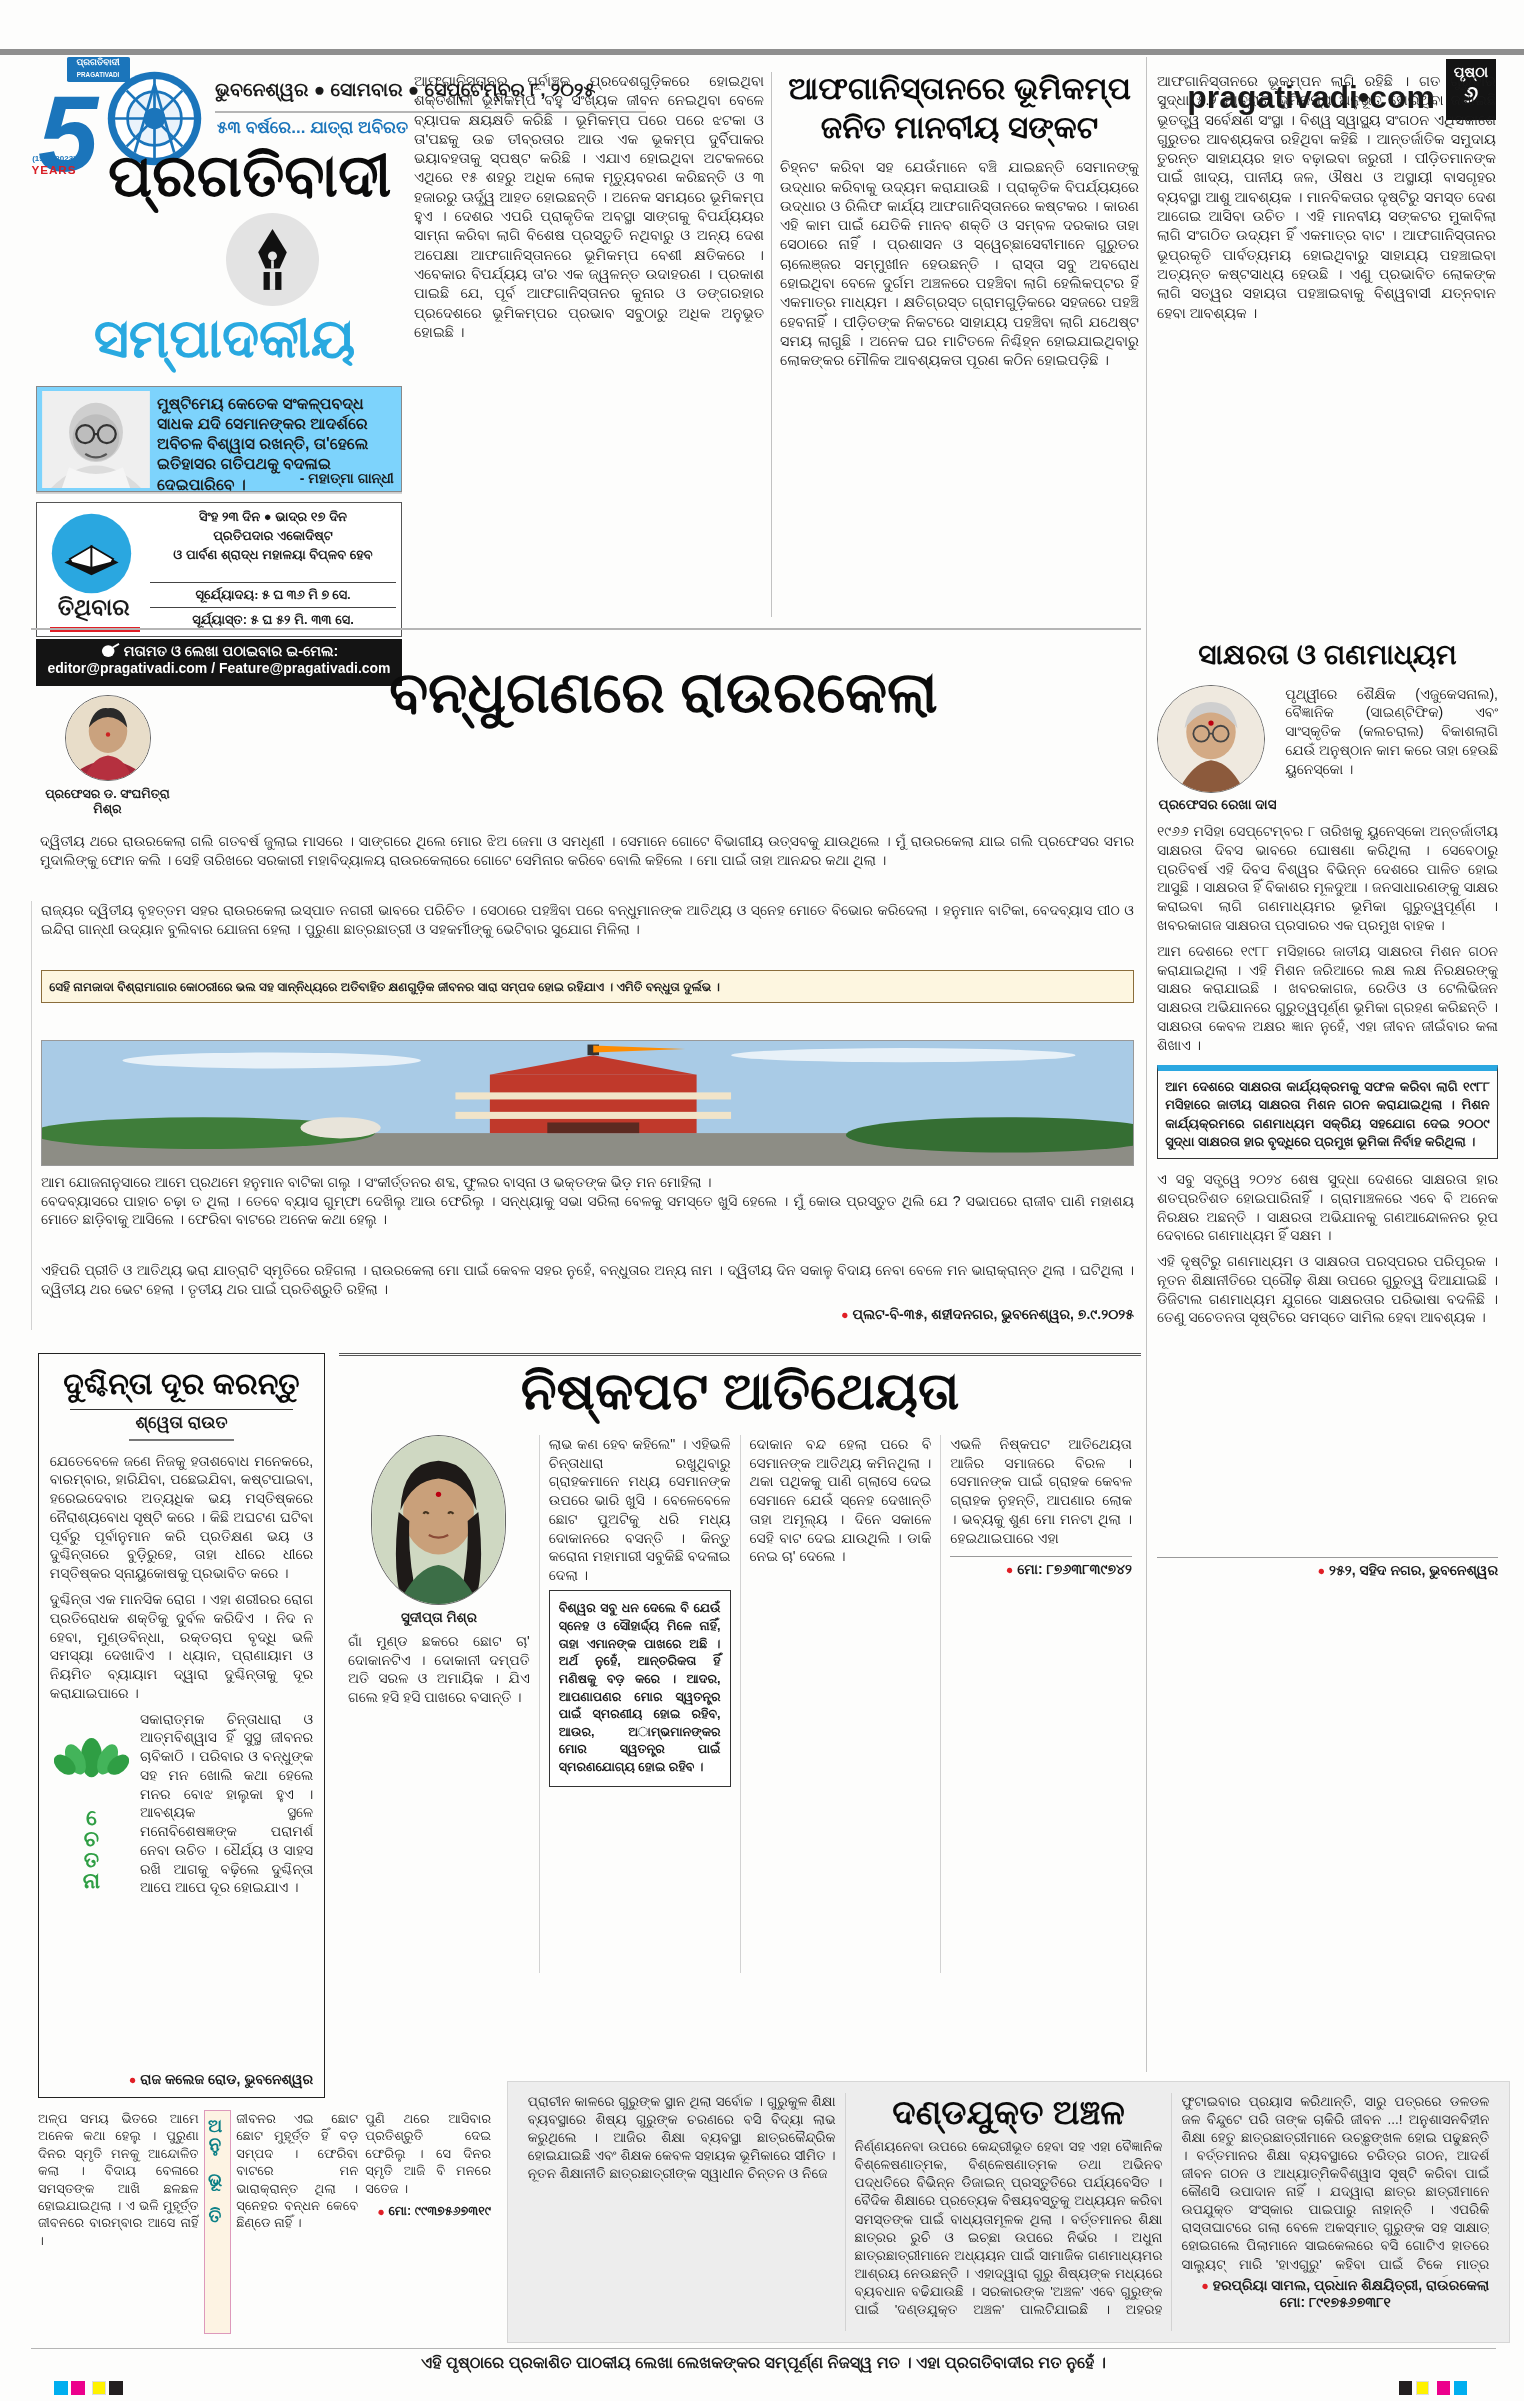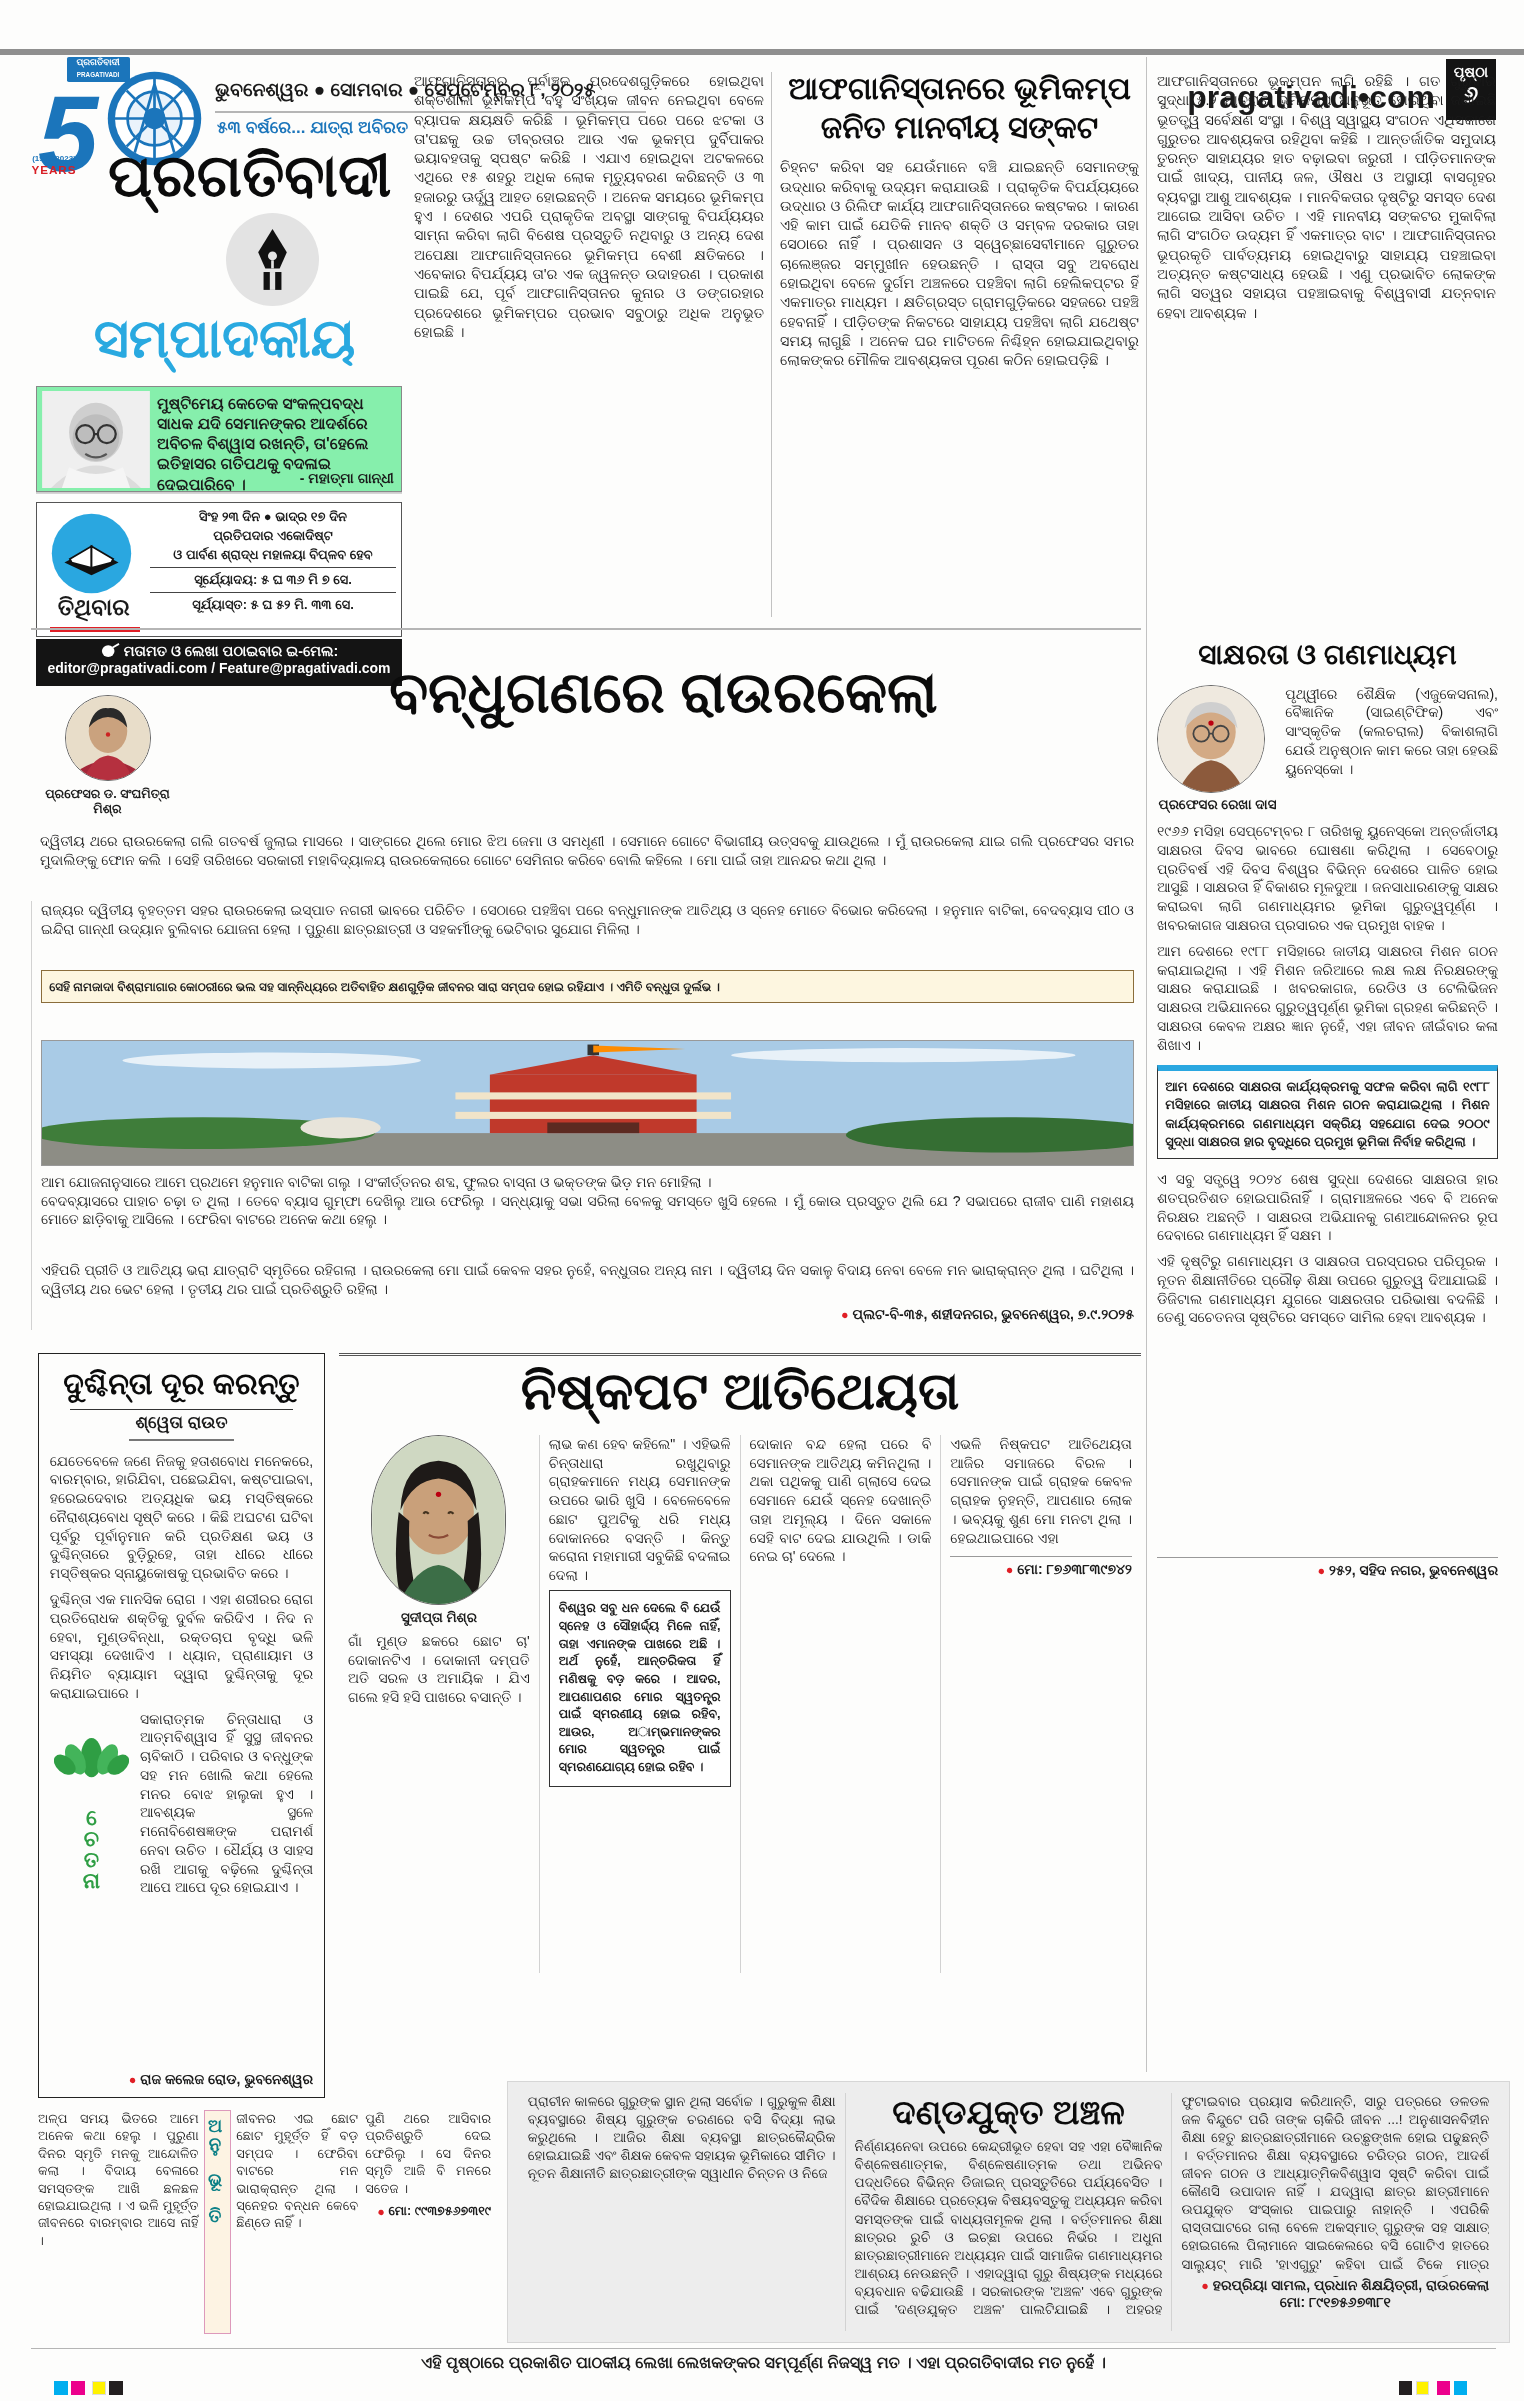--- a/index.html
+++ b/index.html
@@ -76,21 +76,21 @@
     <svg width="93" height="93" viewBox="0 0 104 104">
       <path d="M52 18 L68 44 L60 62 L44 62 L36 44 Z" fill="#111"></path>
       <circle cx="52" cy="48" r="5" fill="#e3e3e3"></circle>
       <line x1="52" y1="53" x2="52" y2="62" stroke="#e3e3e3" stroke-width="3"></line>
       <rect x="42" y="66" width="20" height="20" fill="#111"></rect>
       <rect x="49" y="66" width="6" height="20" fill="#e3e3e3"></rect>
     </svg>
   </div>
   <div class="abs" style="left:36px;top:307px;width:377px;color:#29a9e0;font-size:54px;font-weight:800;text-align:center;">ସମ୍ପାଦକୀୟ</div>
 
-  <div class="abs" style="left:36px;top:386px;width:366px;height:106px;border:0.9px solid #888;background:#86efac;box-shadow:0 1.8px 0 #ccc;">
+  <div class="abs" style="left:36px;top:386px;width:366px;height:106px;border:0.9px solid #888;background:#7dd3fc;box-shadow:0 1.8px 0 #ccc;">
     <svg class="abs" style="left:5.4px;top:3.6px;" width="108" height="97" viewBox="0 0 120 108">
       <rect width="120" height="108" fill="#efefef"></rect>
       <path d="M10 108 Q60 58 110 108 Z" fill="#dcdcdc"></path>
       <ellipse cx="60" cy="46" rx="30" ry="33" fill="#cfcfcf"></ellipse>
       <ellipse cx="60" cy="52" rx="26" ry="26" fill="#bdbdbd"></ellipse>
       <circle cx="48" cy="48" r="10" fill="none" stroke="#333" stroke-width="2.5"></circle>
       <circle cx="72" cy="48" r="10" fill="none" stroke="#333" stroke-width="2.5"></circle>
       <line x1="58" y1="48" x2="62" y2="48" stroke="#333" stroke-width="2.5"></line>
       <path d="M48 70 Q60 78 72 70" stroke="#555" stroke-width="2.5" fill="none"></path>
       <path d="M30 85 Q60 100 90 85 L98 108 L22 108 Z" fill="#f5f5f5"></path>
@@ -105,21 +105,21 @@
       <path d="M16 56 L46 40 L76 56 L46 70 Z" fill="#111"></path>
       <path d="M22 52 L46 38 L46 62 L24 56 Z" fill="#fff" stroke="#111" stroke-width="2"></path>
       <path d="M70 52 L46 38 L46 62 L68 56 Z" fill="#fff" stroke="#111" stroke-width="2"></path>
     </svg>
     <div style="position:absolute;left:7.2px;top:91px;width:99px;text-align:center;font-size:23px;font-weight:800;">ତିଥିବାର</div>
     <div style="position:absolute;left:12.6px;top:124px;width:90px;height:4.5px;background:#e01f26;"></div>
     <div style="position:absolute;left:113px;top:5.4px;width:246px;text-align:center;font-size:13px;font-weight:700;line-height:1.45;">
       <div>ସିଂହ ୨୩ ଦିନ ● ଭାଦ୍ର ୧୭ ଦିନ</div>
       <div>ପ୍ରତିପଦାର ଏକୋଦିଷ୍ଟ</div>
       <div>ଓ ପାର୍ବଣ ଶ୍ରାଦ୍ଧ ମହାଳୟା ବିପ୍ଳବ ହେବ</div>
-      <div style="border-top:1.3px solid #444;margin-top:2px;padding-top:2.7px;">ସୂର୍ଯ୍ୟୋଦୟ: ୫ ଘ ୩୬ ମି ୭ ସେ.</div>
+      <div style="border-top:1.3px solid #444;margin-top:17px;padding-top:2.7px;font-family:Liberation Serif, serif;">ସୂର୍ଯ୍ୟୋଦୟ: ୫ ଘ ୩୬ ମି ୭ ସେ.</div>
       <div style="border-top:1.3px solid #444;margin-top:2.7px;padding-top:2.7px;">ସୂର୍ଯ୍ୟାସ୍ତ: ୫ ଘ ୫୨ ମି. ୩୩ ସେ.</div>
     </div>
   </div>
 
   <div class="abs" style="left:36px;top:639px;width:366px;height:47px;background:#141414;color:#fff;text-align:center;padding-top:3.6px;">
     <div style="font-size:14.4px;font-weight:700;">
       <svg width="20" height="14.4" viewBox="0 0 22 16" style="vertical-align:-1.8px;">
         <ellipse cx="9" cy="9" rx="7" ry="6.5" fill="#fff"></ellipse>
           <line x1="14" y1="5" x2="21" y2="1" stroke="#fff" stroke-width="2"></line>
       </svg>

